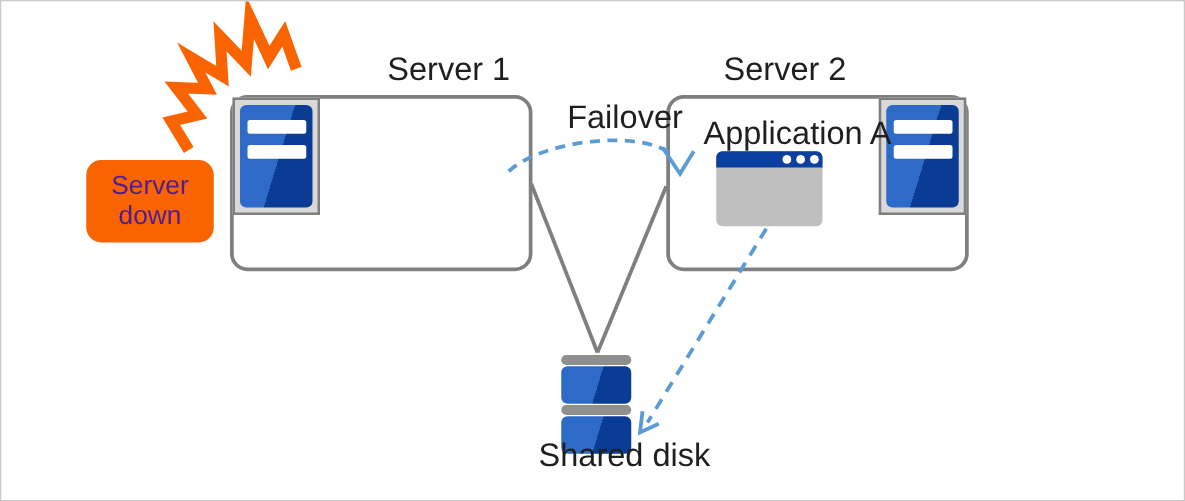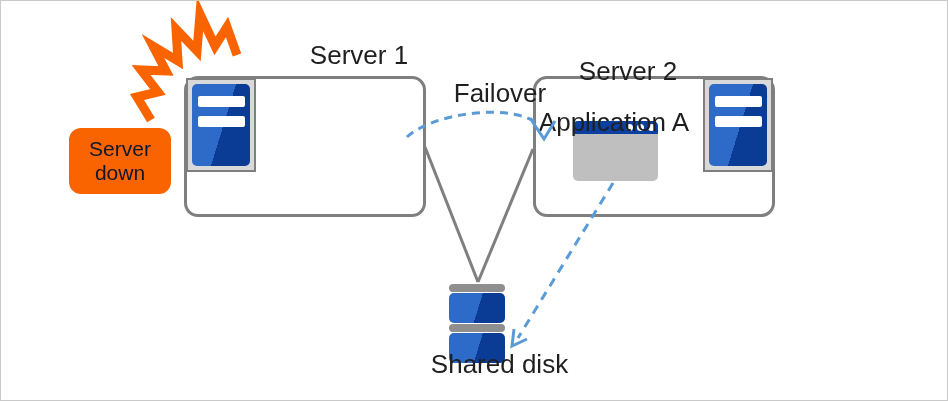--- a/index.html
+++ b/index.html
@@ -7,23 +7,23 @@
     position:relative; width:948px; height:401px; box-sizing:border-box;
     background:#ffffff; border:1px solid #c9c9c9; overflow:hidden;
     font-family:"Liberation Sans", sans-serif; color:#1f1f1f;
   }
   svg.layer { position:absolute; left:0; top:0; width:948px; height:401px; pointer-events:none; }
   .bg-layer { z-index:1; }
   .fg-layer { z-index:6; }
 
   .diagram-label { position:absolute; z-index:4; font-size:26px; line-height:23px; text-align:center; white-space:nowrap; }
   #lbl-server1   { left:283px; top:43px;  width:150px; }
-  #lbl-server2   { left:552px; top:59px;  width:150px; }
+  #lbl-server2   { left:552px; top:43px;  width:150px; }
   #lbl-failover  { left:424px; top:81px;  width:150px; }
-  #lbl-app       { left:533px; top:94px;  width:160px;margin-top:16px; }
+  #lbl-app       { left:557px; top:94px;  width:160px; }
   #lbl-disk      { left:421px; top:352px; width:155px; }
 
   .server-box {
     position:absolute; z-index:2; width:242px; height:141px; top:75px;
     box-sizing:border-box; background:#fff; border:3px solid #7f7f7f; border-radius:14px;
   }
   #box-server1 { left:183px; }
   #box-server2 { left:532px; }
 
   .server-icon {
@@ -57,21 +57,21 @@
   .disk-cap  { position:absolute; left:0; width:56px; height:8px; background:#8f8f8f; border-radius:4px; }
   .disk-cap.c1 { top:0; } .disk-cap.c2 { top:40px; }
   .disk-body {
     position:absolute; left:0; width:56px; height:30px; border-radius:5px;
     background:linear-gradient(107deg, #2e6ac8 0 52%, #0a3c96 52% 100%);
   }
   .disk-body.d1 { top:9px; } .disk-body.d2 { top:49px; }
 
   .alert-badge {
     position:absolute; z-index:5; left:68px; top:127px; width:102px; height:66px;
-    background:#fa6400; border-radius:12px; color:#0f172a;
+    background:#fa6400; border-radius:12px; color:#4c1d95;
     display:flex; flex-direction:column; align-items:center; justify-content:center;
     font-size:21px; line-height:24px;
   }
 </style>
 </head>
 <body>
 
 <div class="canvas">
 
   <svg class="layer bg-layer" viewBox="0 0 948 401">

